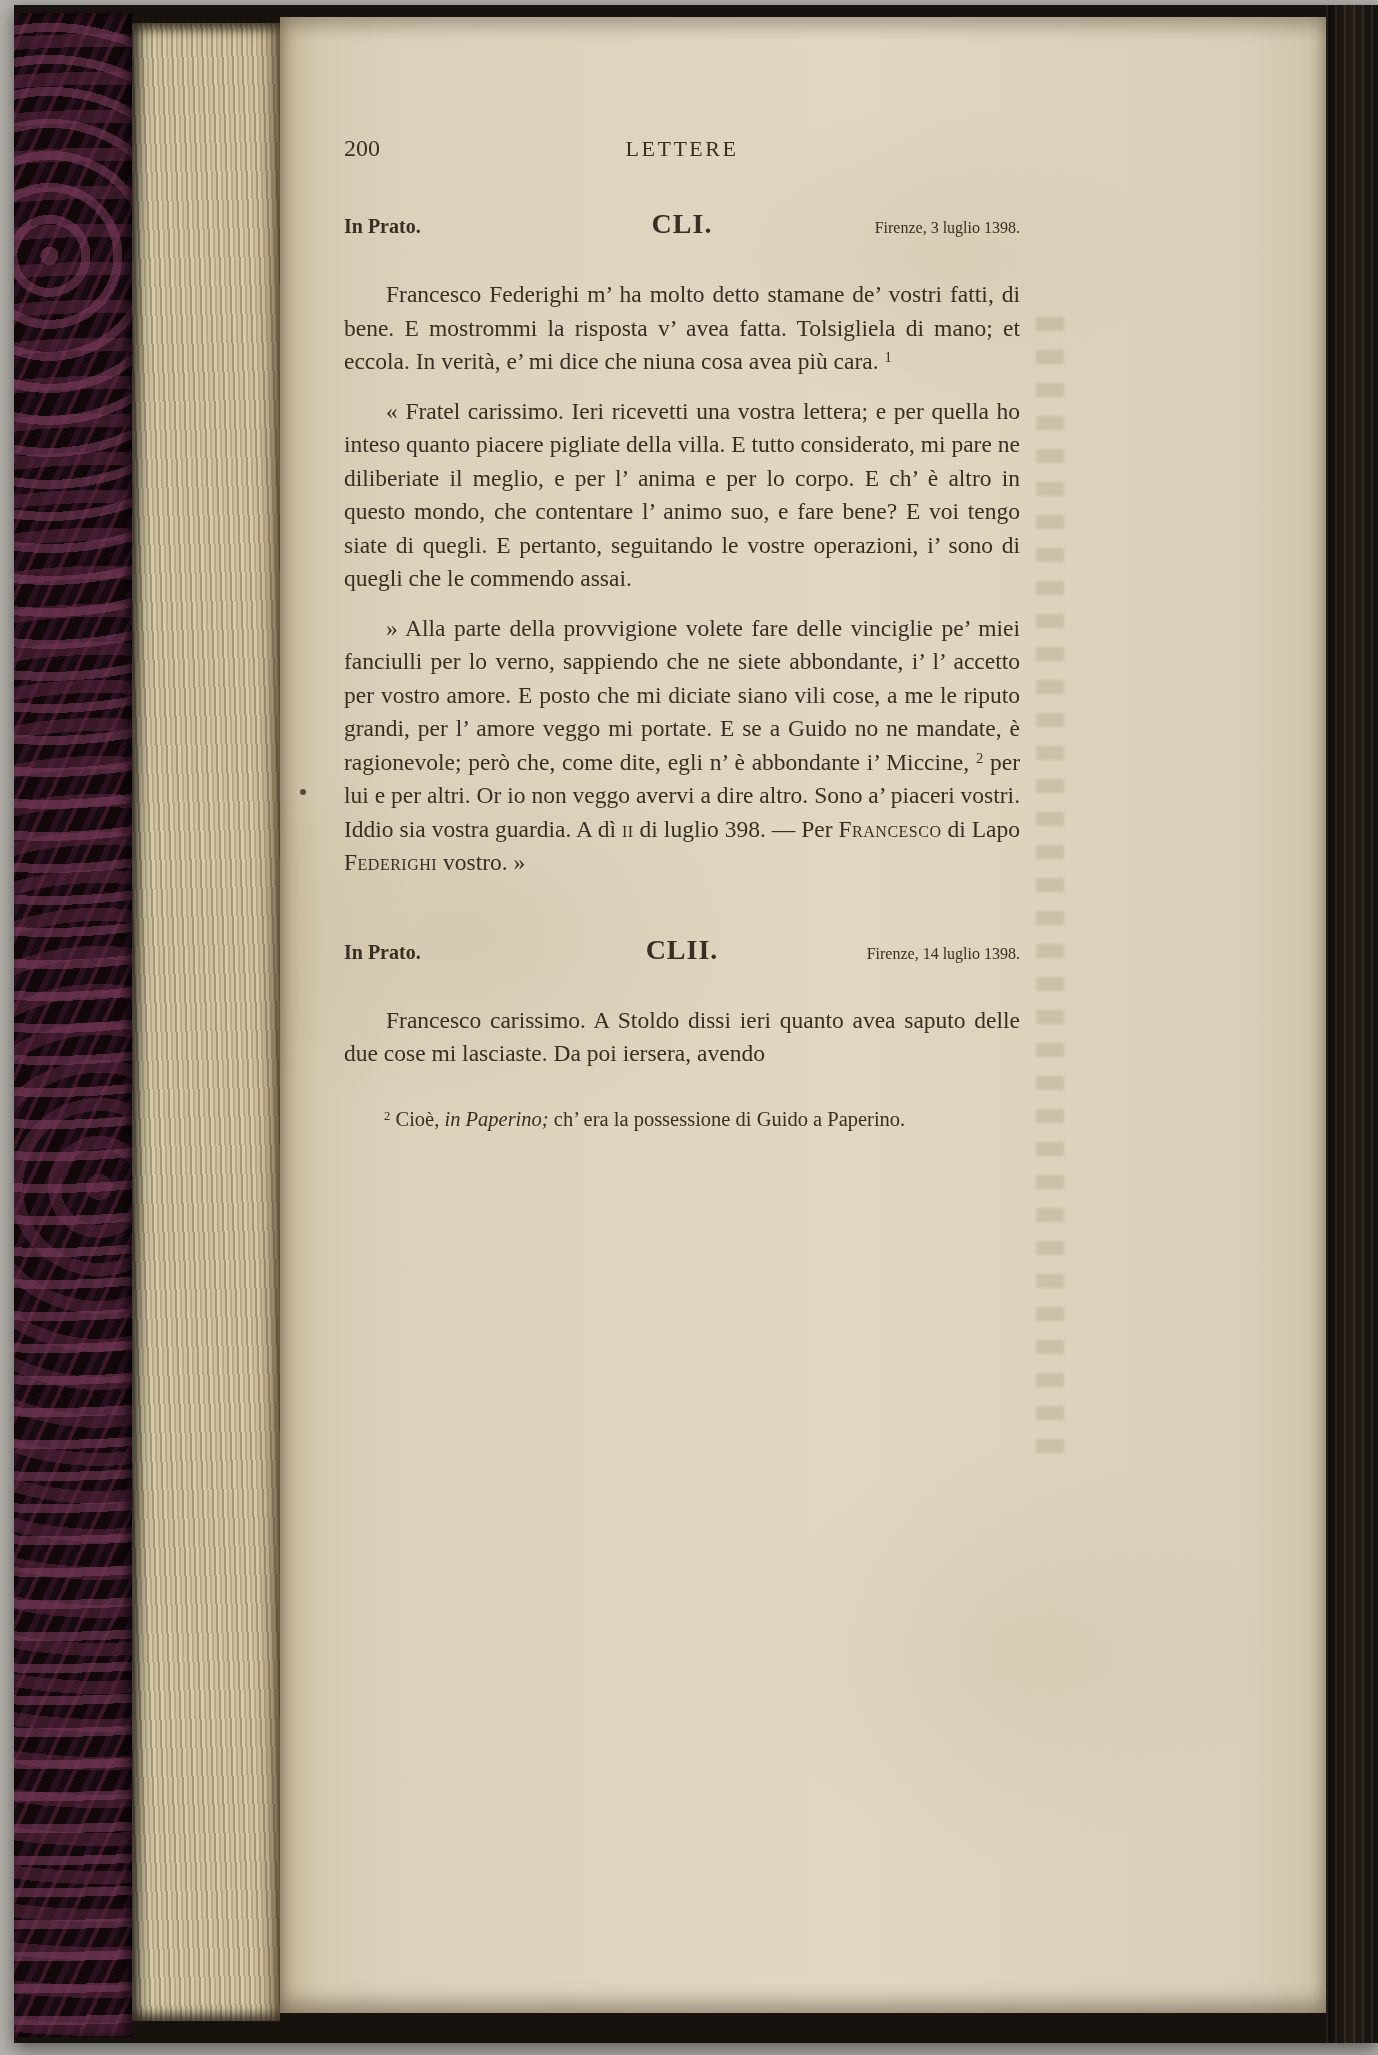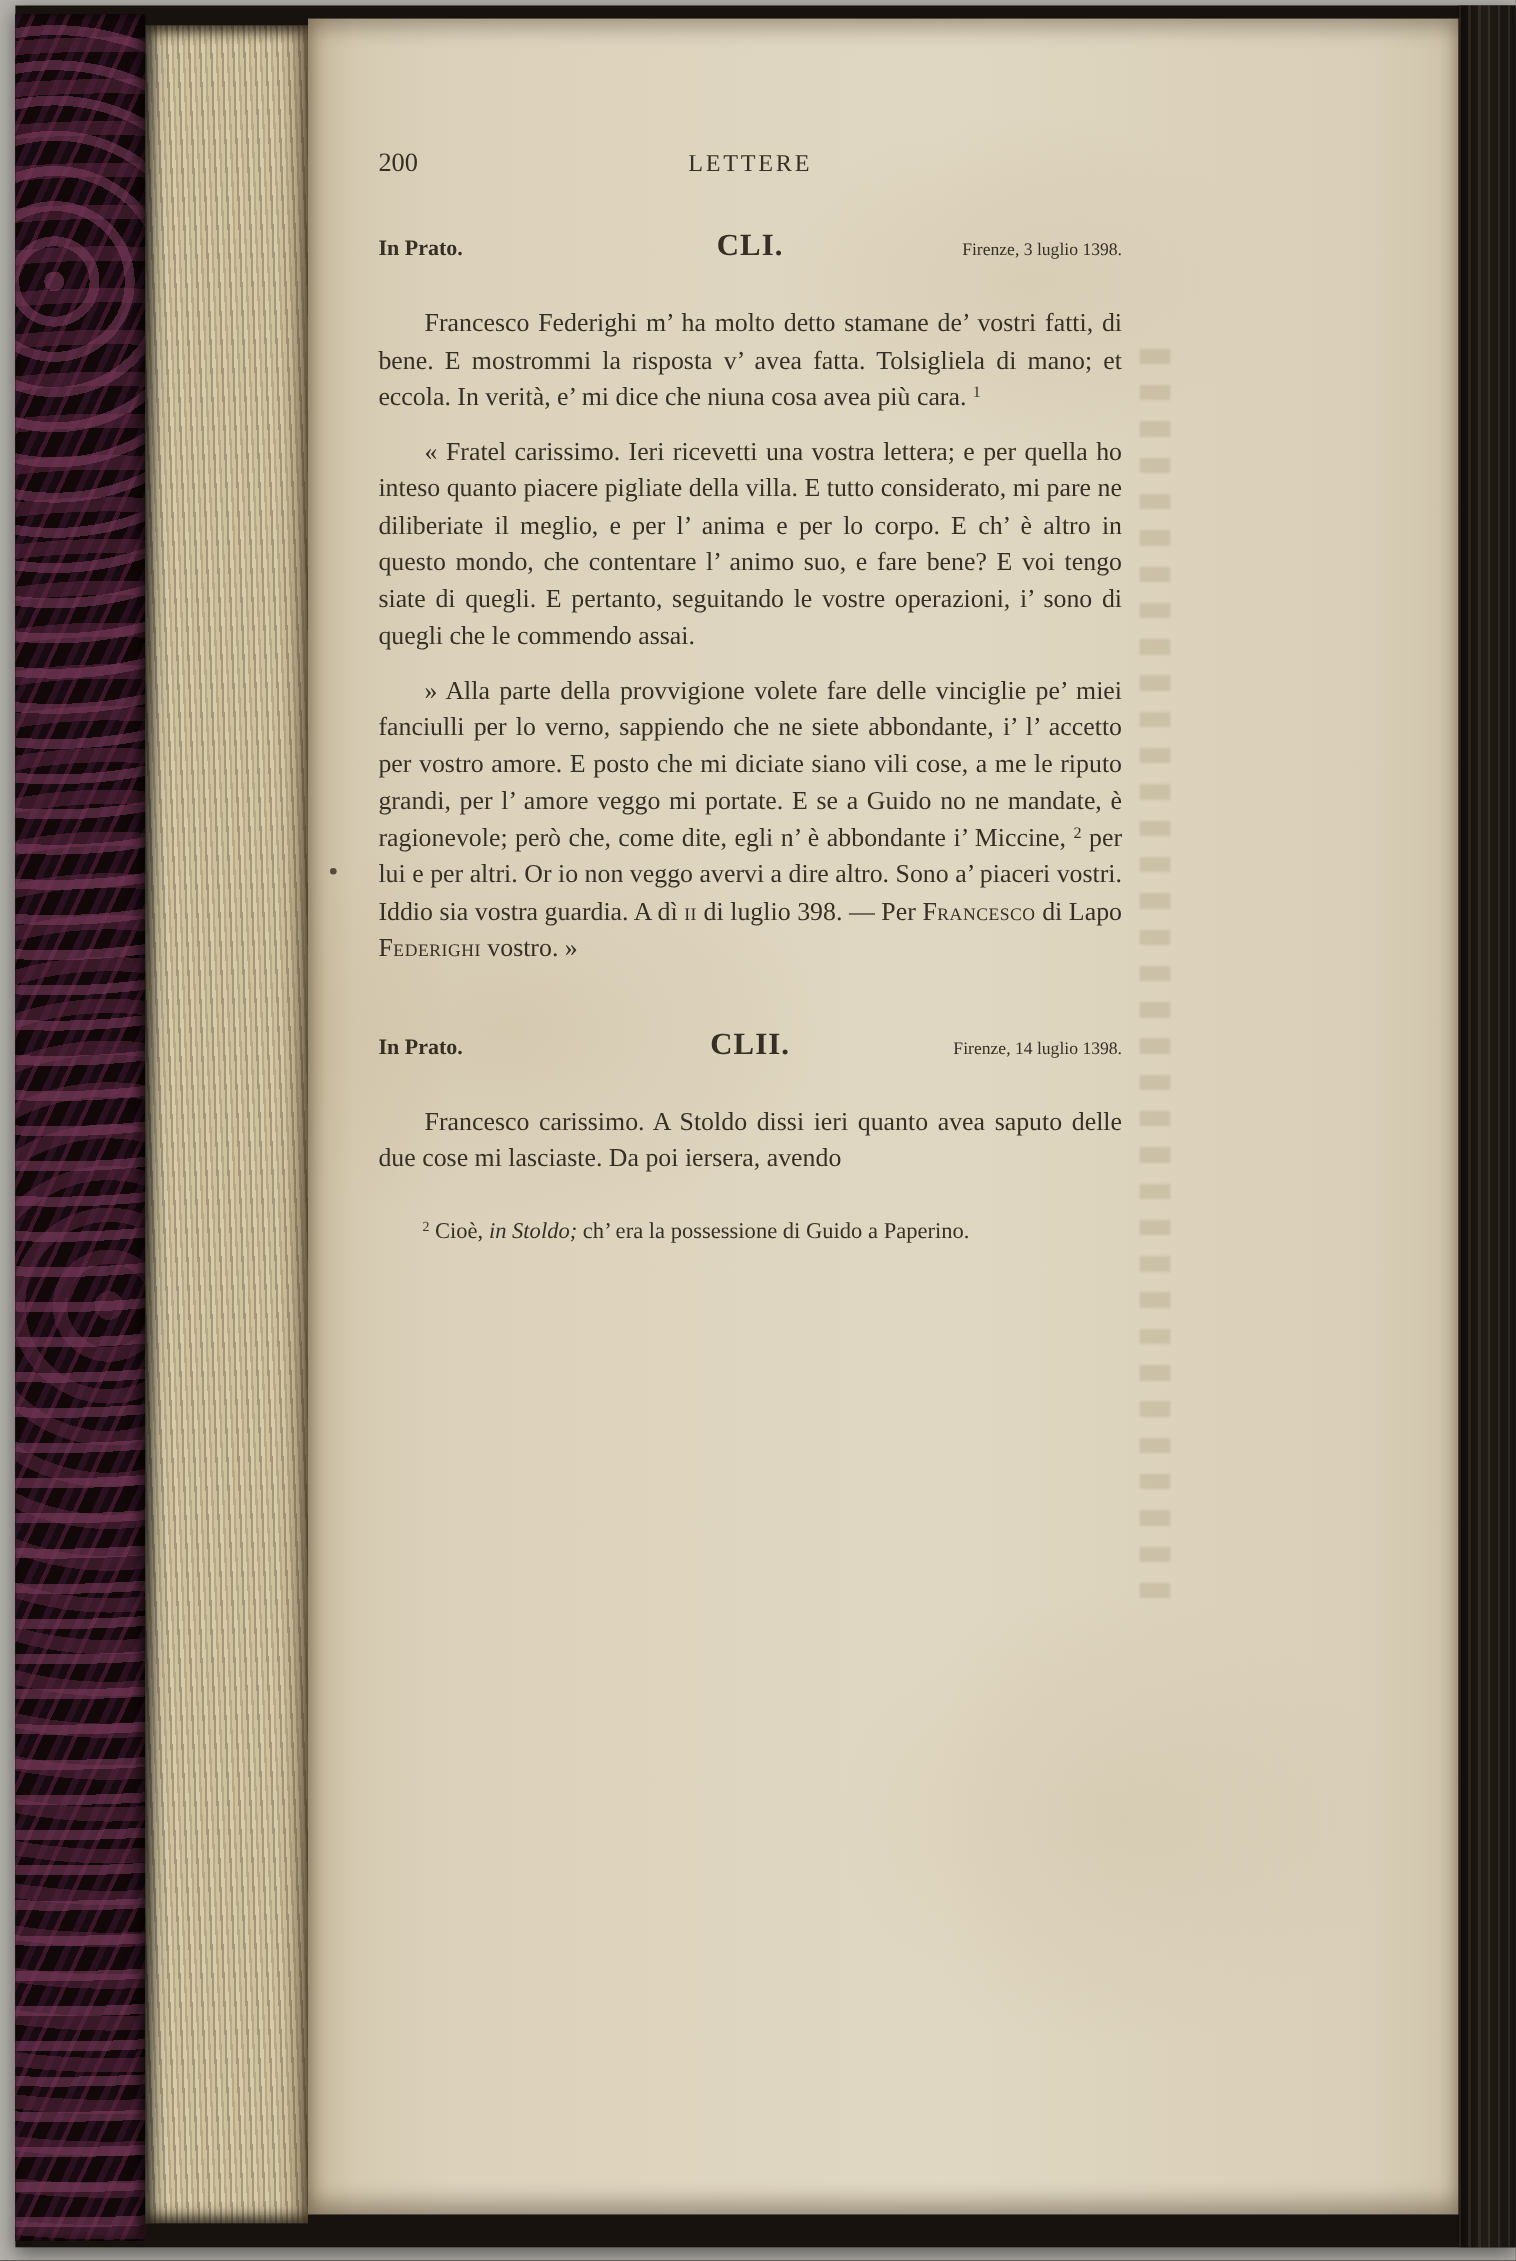--- a/index.html
+++ b/index.html
@@ -125,21 +125,21 @@
             <span class="place">In Prato.</span>
             <span class="numeral">CLII.</span>
             <span class="dateline">Firenze, 14 luglio 1398.</span>
           </div>
           <div class="letter-body">
               <p class="para"><span>Francesco carissimo. A Stoldo dissi ieri quanto avea saputo delle due cose mi lasciaste. Da poi iersera, avendo</span></p>
             </div>
         </section>
 
         <div class="footnotes">
-            <p class="footnote"><sup>2</sup><span> Cioè, </span><span class="it">in Stoldo;</span><span> ch’ era la possessione di Guido a Paperino.</span></p>
+            <p class="footnote"><sup>2</sup><span> Cioè, </span><span class="it">in Paperino;</span><span> ch’ era la possessione di Guido a Paperino.</span></p>
           </div>
 
       </div>
     </div>
 
     <div class="right-edge"></div>
   </div>
 </div>
 
 </body></html>

